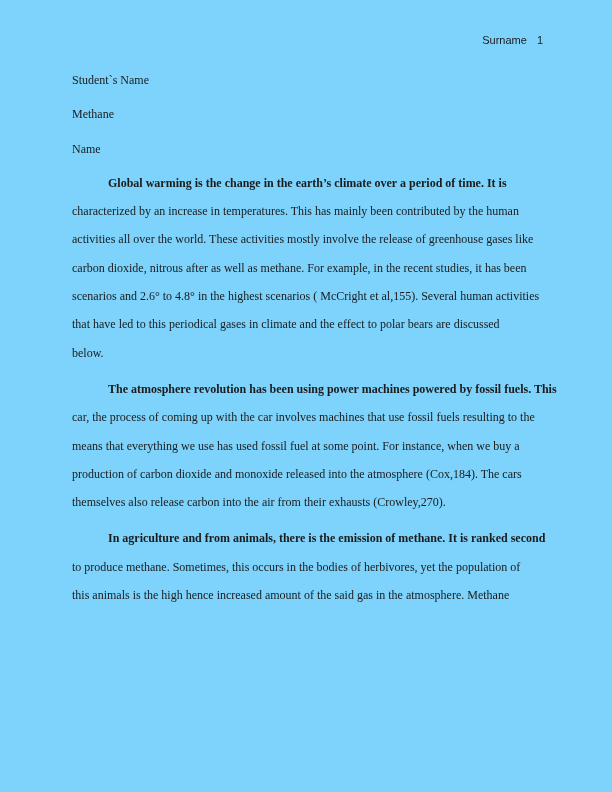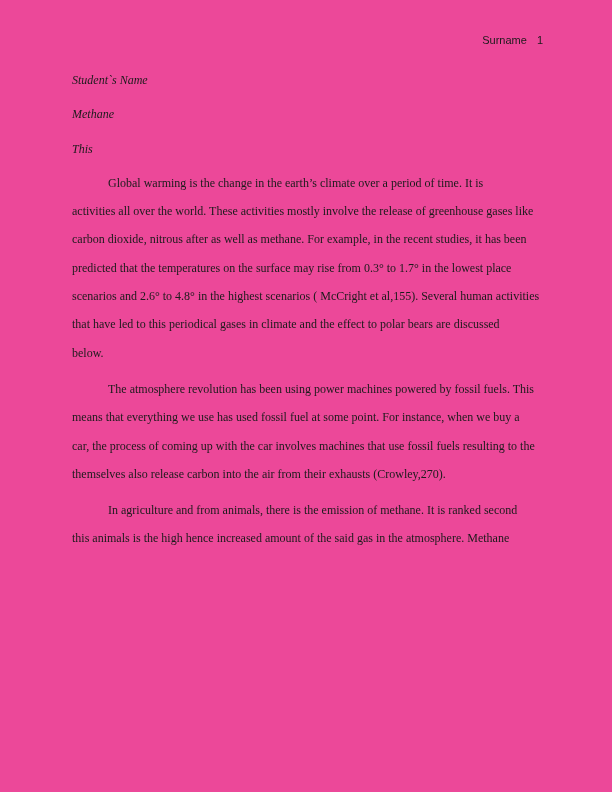--- a/index.html
+++ b/index.html
@@ -4,21 +4,21 @@
 <style>
   html, body {
     margin: 0;
     padding: 0;
     background: #ffffff;
   }
   .page {
     position: relative;
     width: 612px;
     height: 792px;
-    background: #ec4899;
+    background: #7dd3fc;
     overflow: hidden;
     color: #1b1b1b;
   }
   .running-header {
     position: absolute;
     top: 34px;
     right: 69px;
     font-family: "Liberation Sans", "DejaVu Sans", sans-serif;
     font-size: 11px;
     line-height: 13px;
@@ -34,64 +34,66 @@
     left: 72px;
     width: 468px;
     font-family: "Liberation Serif", "DejaVu Serif", serif;
     font-size: 12px;
     line-height: 28.3px;
     color: #1b1b1b;
   }
   .heading-line {
     margin: 0 0 6px 0;
     white-space: nowrap;
-    font-style: italic;
   }
   .para {
     margin: 0 0 8px 0;
   }
   .line {
     margin: 0;
     white-space: nowrap;
   }
   .indent {
     padding-left: 36px;
+    font-weight: bold;
   }
 </style>
 </head>
 <body>
 
 <div class="page">
 
   <div class="running-header">
     <span>Surname</span><span class="pagenum">1</span>
   </div>
 
   <div class="content">
 
     <div class="heading-line">Student`s Name</div>
     <div class="heading-line">Methane</div>
-    <div class="heading-line">This</div>
+    <div class="heading-line">Name</div>
 
     <div class="para">
       <div class="line indent">Global warming is the change in the earth’s climate over a period of time. It is</div>
+      <div class="line">characterized by an increase in temperatures. This has mainly been contributed by the human</div>
       <div class="line">activities all over the world. These activities mostly involve the release of greenhouse gases like</div>
       <div class="line">carbon dioxide, nitrous after as well as methane. For example, in the recent studies, it has been</div>
-      <div class="line">predicted that the temperatures on the surface may rise from 0.3° to 1.7° in the lowest place</div>
       <div class="line">scenarios and 2.6° to 4.8° in the highest scenarios ( McCright et al,155). Several human activities</div>
       <div class="line">that have led to this periodical gases in climate and the effect to polar bears are discussed</div>
       <div class="line">below.</div>
     </div>
 
     <div class="para">
       <div class="line indent">The atmosphere revolution has been using power machines powered by fossil fuels. This</div>
+      <div class="line">car, the process of coming up with the car involves machines that use fossil fuels resulting to the</div>
       <div class="line">means that everything we use has used fossil fuel at some point. For instance, when we buy a</div>
-      <div class="line">car, the process of coming up with the car involves machines that use fossil fuels resulting to the</div>
+      <div class="line">production of carbon dioxide and monoxide released into the atmosphere (Cox,184). The cars</div>
       <div class="line">themselves also release carbon into the air from their exhausts (Crowley,270).</div>
     </div>
 
     <div class="para">
       <div class="line indent">In agriculture and from animals, there is the emission of methane. It is ranked second</div>
+      <div class="line">to produce methane. Sometimes, this occurs in the bodies of herbivores, yet the population of</div>
       <div class="line">this animals is the high hence increased amount of the said gas in the atmosphere. Methane</div>
     </div>
 
   </div>
 </div>
 
 </body></html>

